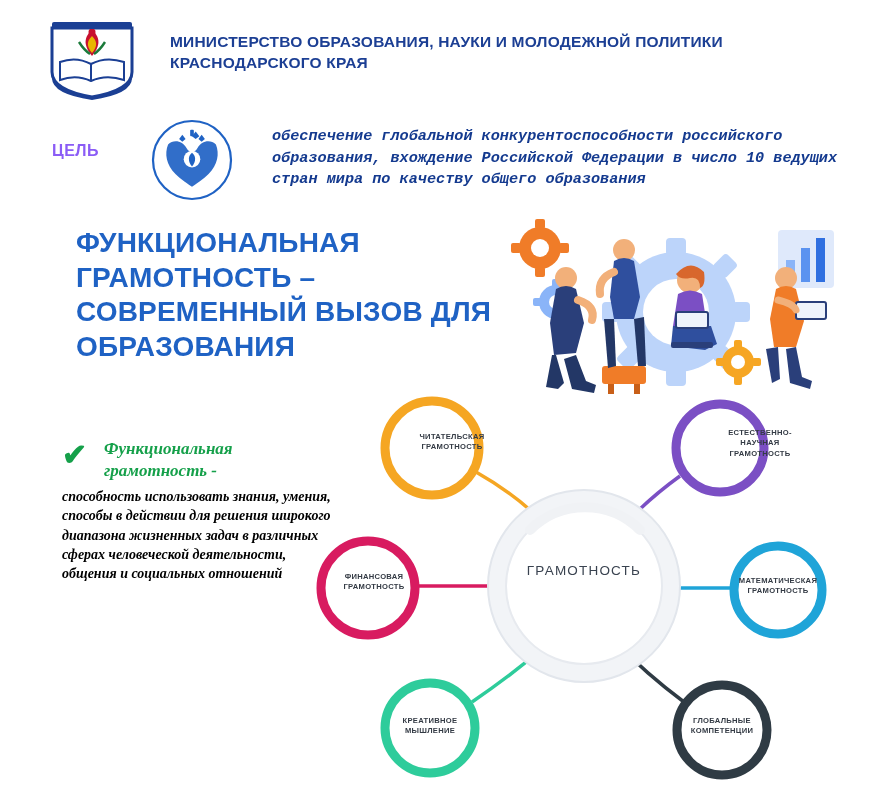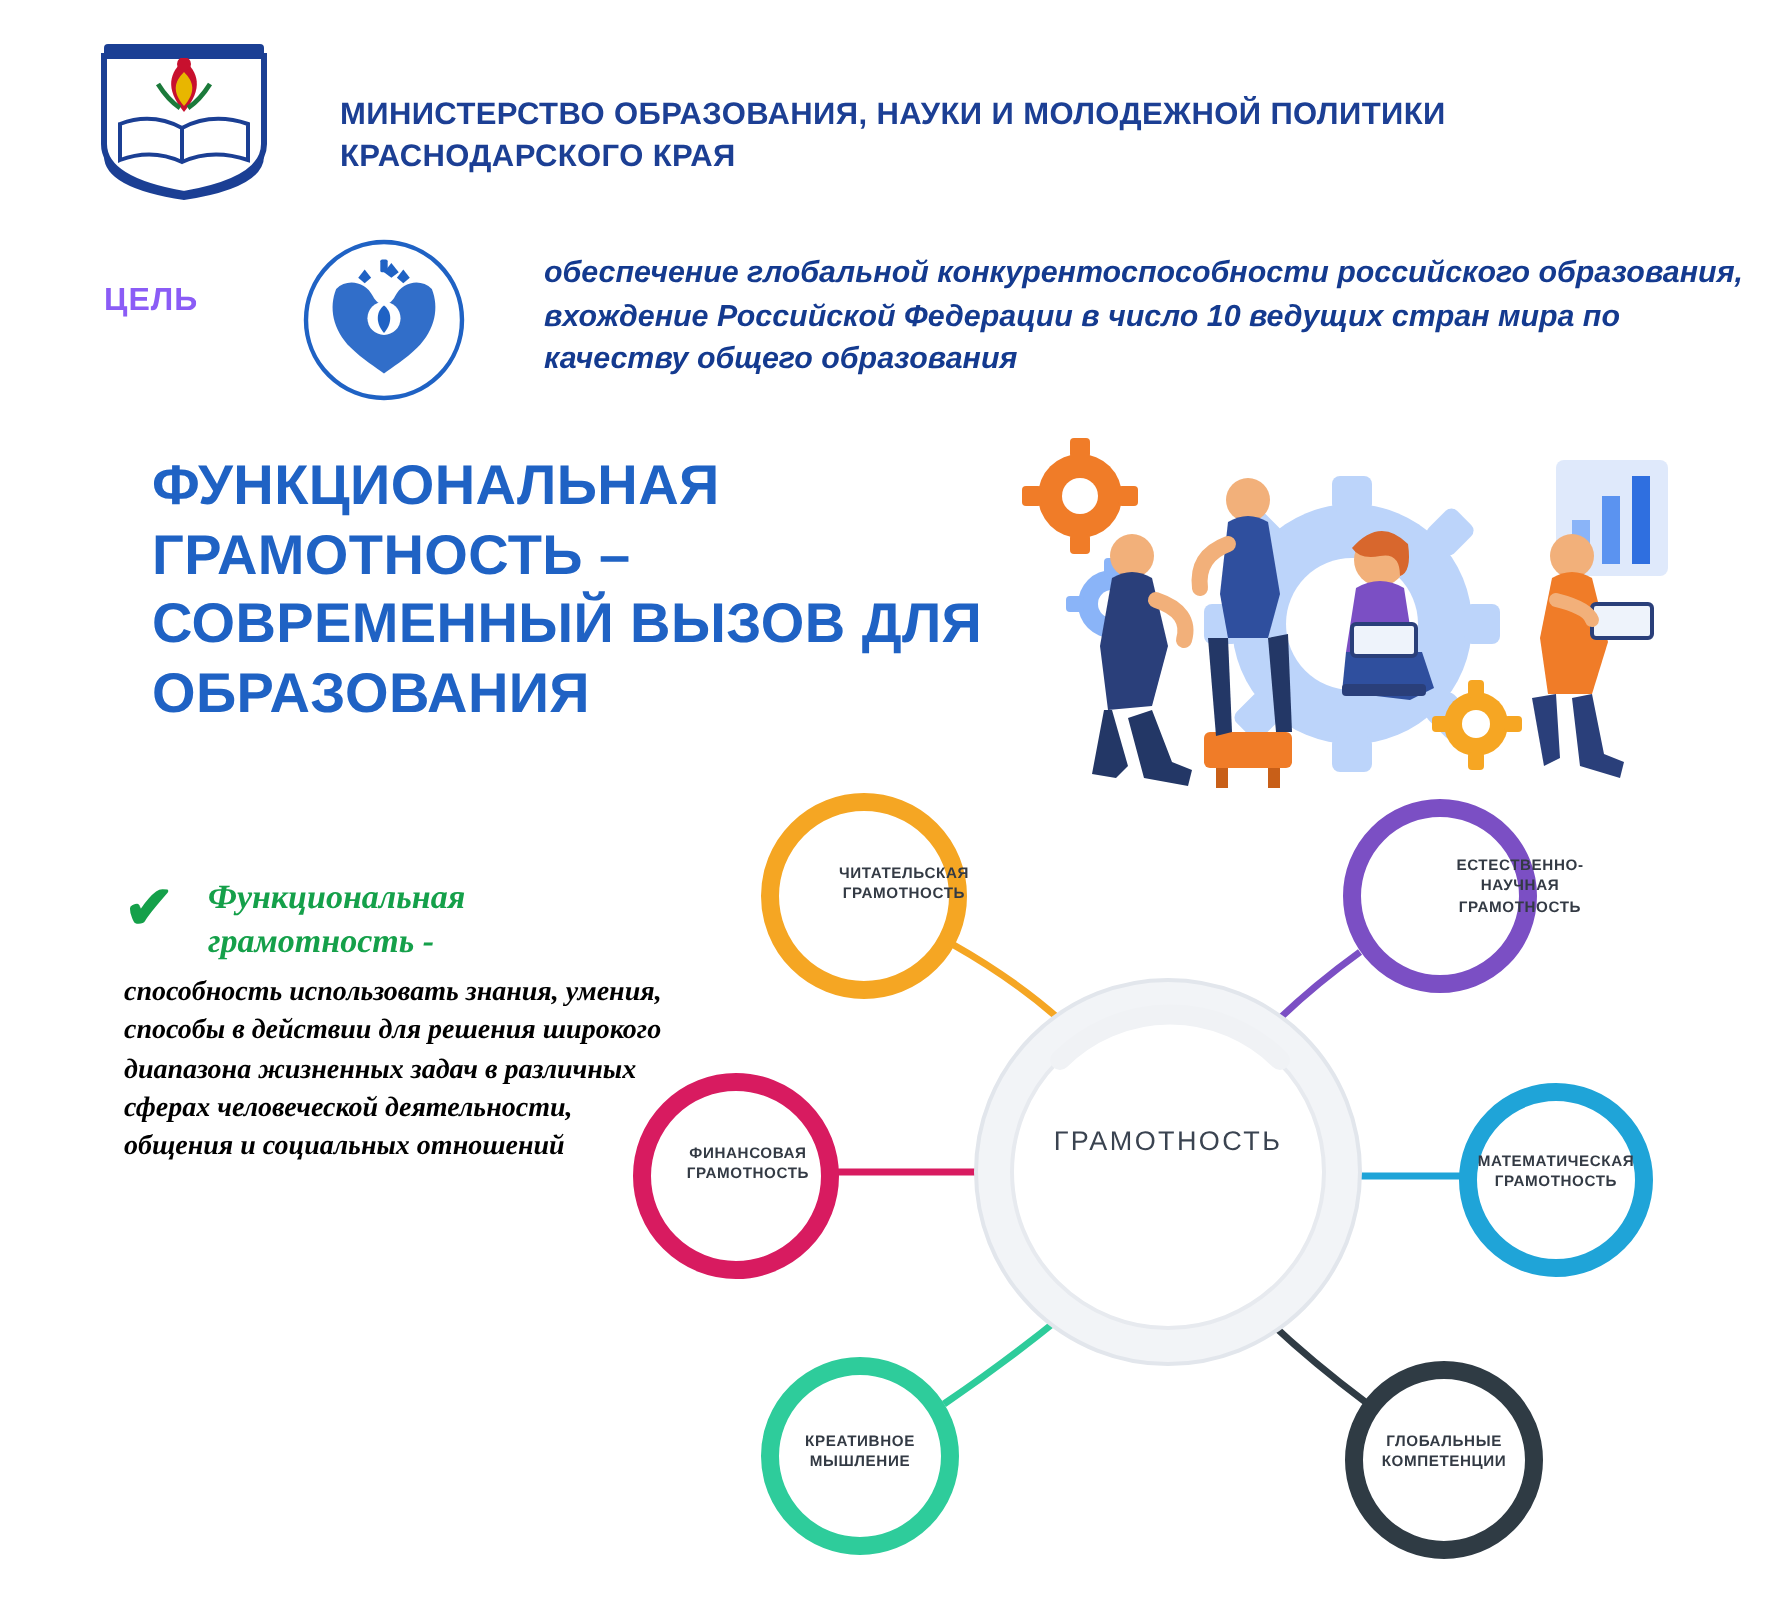--- a/index.html
+++ b/index.html
@@ -16,38 +16,38 @@
 
   
   .header {
     position: absolute; left: 0; top: 0; width: 886px; height: 110px;
   }
   .emblem {
     position: absolute; left: 46px; top: 18px;
     width: 92px; height: 82px;
   }
   .ministry-title {
-    position: absolute; left: 170px; top: 48px; width: 660px;
+    position: absolute; left: 170px; top: 32px; width: 660px;
     font-weight: bold; font-size: 15.5px; line-height: 1.35;
     color: #1c3f94; letter-spacing: 0.2px;
   }
 
   
   .goal-label {
     position: absolute; left: 52px; top: 142px;
     font-weight: bold; font-size: 16px; color: #8b5cf6;
     letter-spacing: 0.5px;
   }
   .coat {
     position: absolute; left: 146px; top: 119px;
     width: 92px; height: 82px;
   }
   .goal-text {
     position: absolute; left: 272px; top: 126px; width: 600px;
-    font-family: Liberation Sans, sans-serif;
+    font-family: Liberation Mono, monospace;
     font-style: italic; font-weight: bold;
     font-size: 15.2px; line-height: 1.42;
     color: #143a8f;
   }
 
   
   .headline {
     position: absolute; left: 76px; top: 226px; width: 430px;
     font-weight: bold; font-size: 28px; line-height: 1.24;
     color: #1f62c4; letter-spacing: 0.2px;

